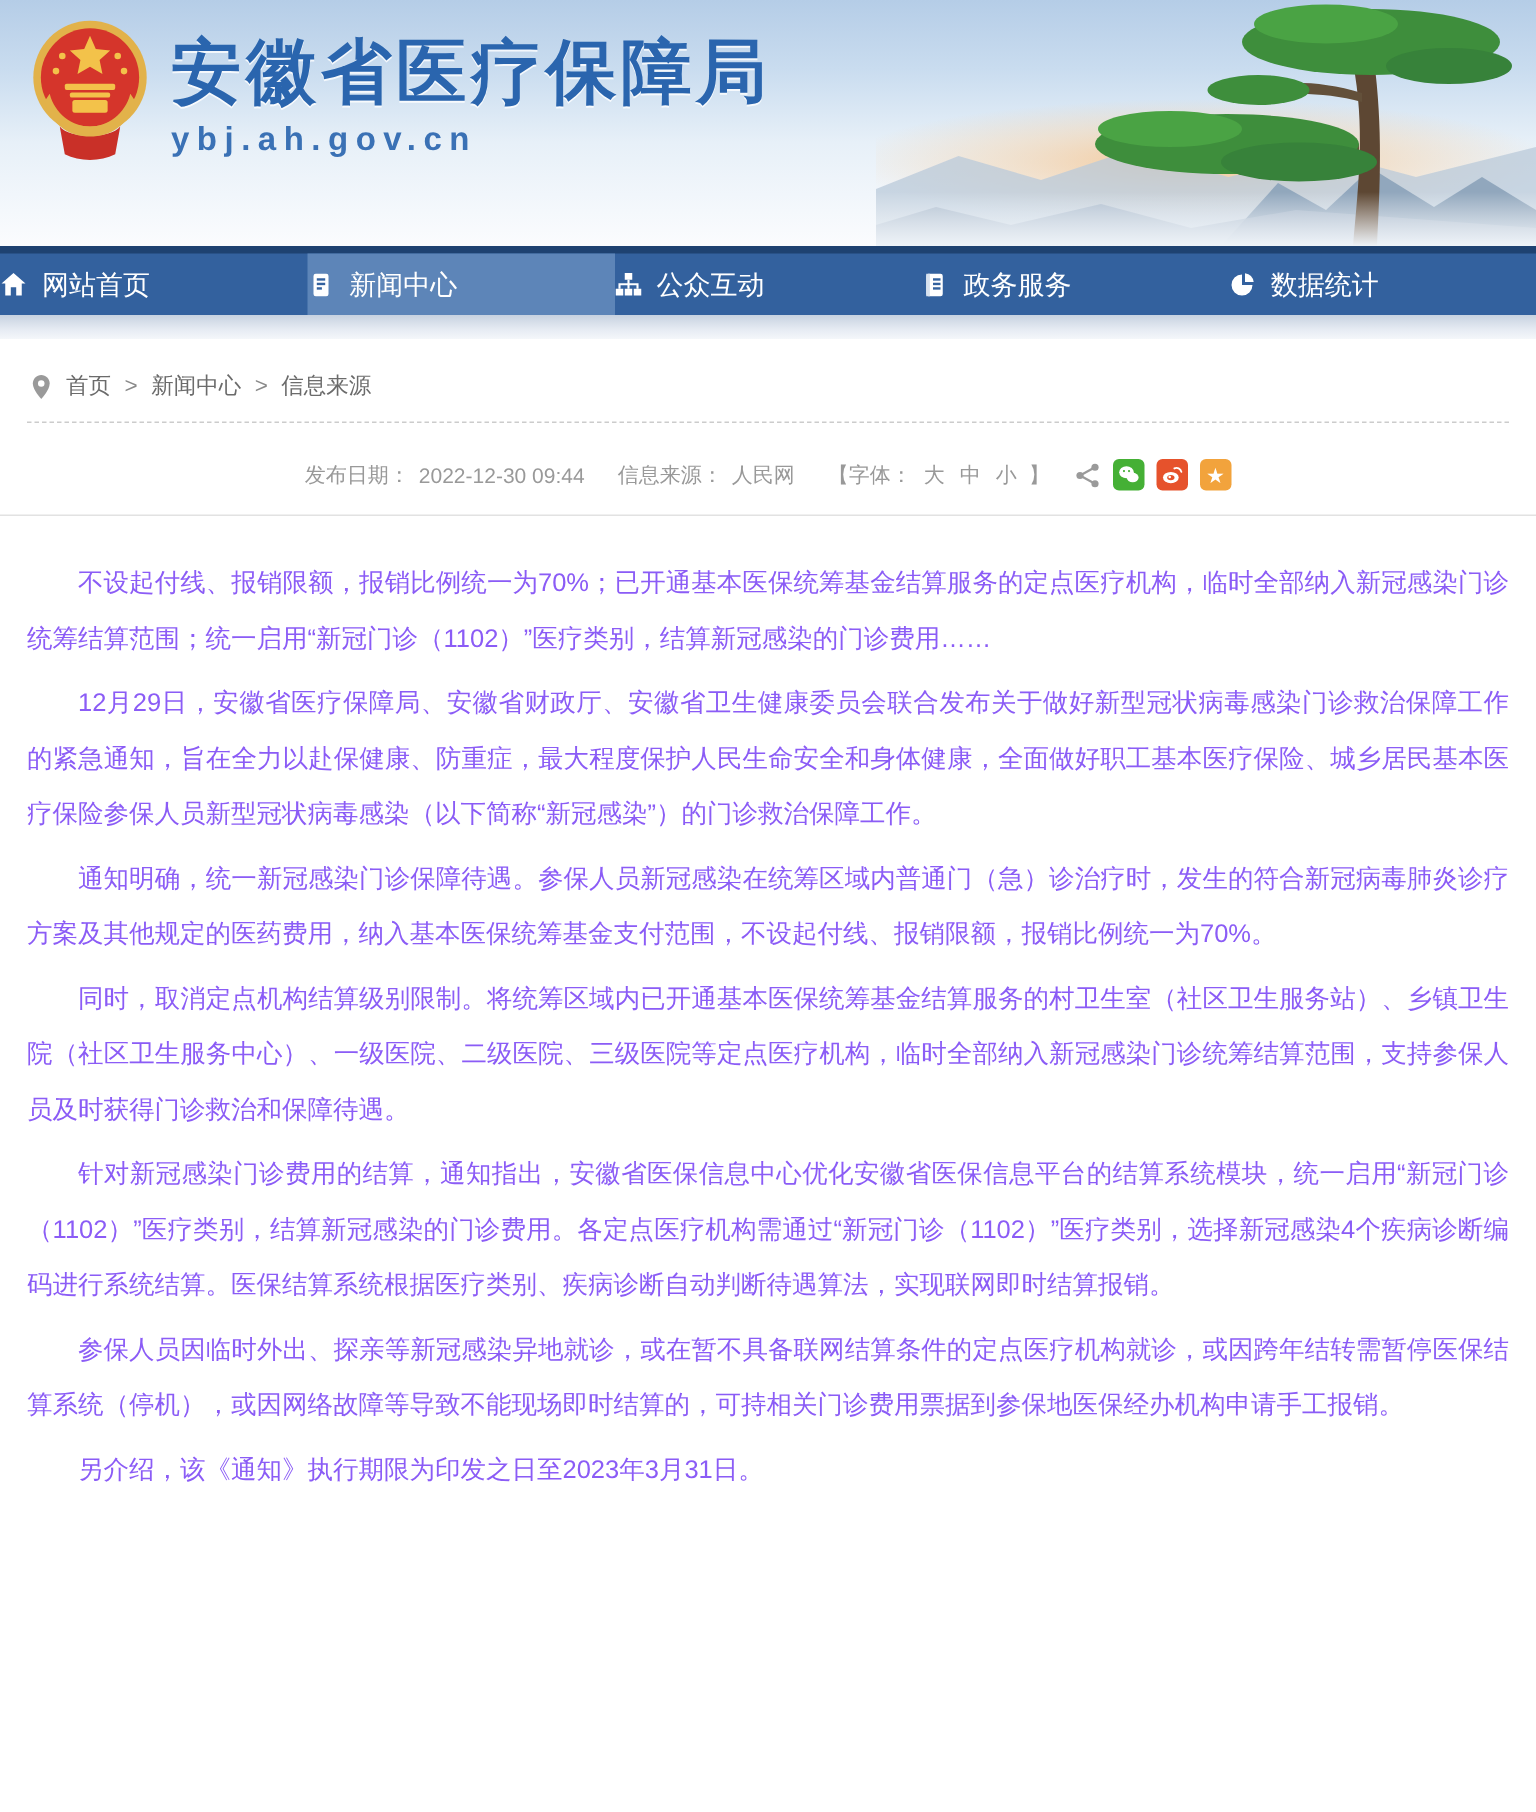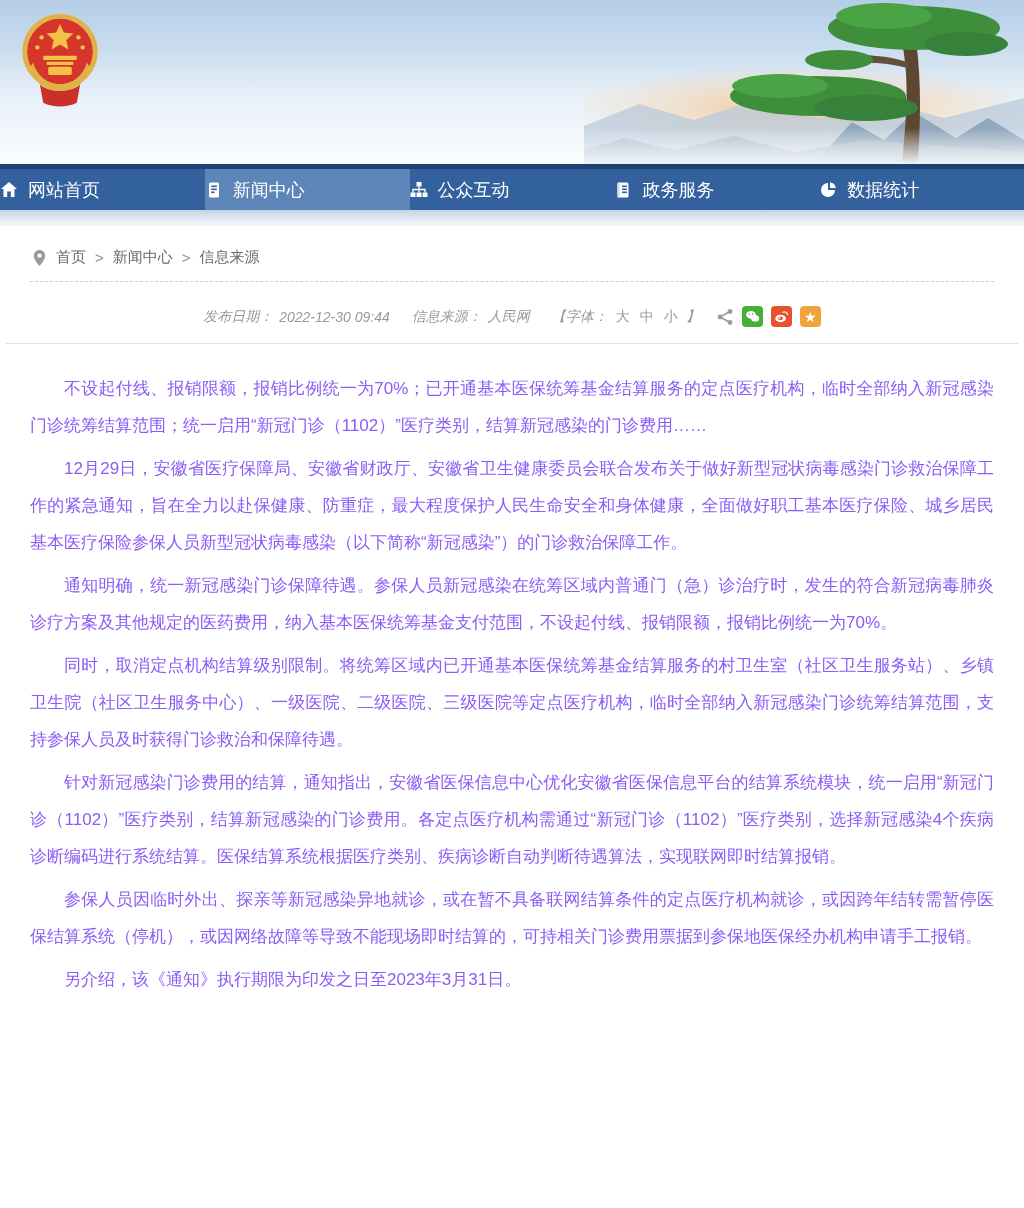--- a/index.html
+++ b/index.html
@@ -36,40 +36,40 @@
     flex:1 1 0; display:flex; align-items:center; gap:10px;
     color:#fff; font-size:18px; cursor:pointer; user-select:none;
   }
   .nav-item.active{ background:#5d85b8; }
   .nav-icon{ display:inline-flex; width:18px; height:18px; }
   .nav-icon svg{ width:18px; height:18px; }
 
   .header-strip{ height:16px; background:linear-gradient(180deg,#c7d2e0 0%,#e6ebf3 60%,#f4f7fa 100%); }
 
   
-  .main-content{ padding:0 30px; }
+  .main-content{ padding:0 18px; }
 
   .breadcrumb{
     margin-top:16px; display:flex; align-items:center; gap:9px;
     color:#6b6b6b; font-size:15px; padding:6px 0 14px 2px;
     border-bottom:1px dashed #ccc;
   }
   .breadcrumb a{ color:#6b6b6b; text-decoration:none; cursor:pointer; }
   .crumb-sep{ color:#8a8a8a; }
   .pin-icon{ width:15px; height:18px; }
 
   .article-title{
     margin:42px 0 0 0; text-align:center;
     font-size:27px; font-weight:bold; color:#333; letter-spacing:1px;
   }
   .article-meta{
     margin-top:24px; display:flex; justify-content:center; align-items:center;
     gap:6px; font-size:14px; color:#999;
   }
-  .meta-chunk{ white-space:nowrap;font-style:italic; }
+  .meta-chunk{ white-space:nowrap; }
   .meta-gap{ width:10px; }
   .font-size-option{ cursor:pointer; margin:0 2px; }
   .share-group{ display:flex; align-items:center; gap:8px; margin-left:10px; }
   .share-node{ width:18px; height:18px; cursor:pointer; }
   .share-badge{
     width:21px; height:21px; border-radius:4px; display:flex; align-items:center; justify-content:center;
     cursor:pointer;
   }
   .share-badge svg{ width:15px; height:15px; }
   .badge-wechat{ background:#45b035; }
@@ -126,20 +126,24 @@
         <circle cx="28" cy="30" r="2.6" fill="#f3c24a"></circle>
         <circle cx="72" cy="30" r="2.6" fill="#f3c24a"></circle>
         <circle cx="23" cy="42" r="2.6" fill="#f3c24a"></circle>
         <circle cx="77" cy="42" r="2.6" fill="#f3c24a"></circle>
         <rect x="30" y="52" width="40" height="5" rx="1.5" fill="#f3c24a"></rect>
         <rect x="34" y="59" width="32" height="4" rx="1.5" fill="#f3c24a"></rect>
         <rect x="36" y="65" width="28" height="10" rx="2" fill="#f3c24a"></rect>
         <path d="M26 86 C34 96 66 96 74 86 L70 108 C58 114 42 114 30 108 Z" fill="#c93028"></path>
         <path d="M18 60 C22 76 36 86 50 86 C64 86 78 76 82 60 L86 66 C80 86 66 94 50 94 C34 94 20 86 14 66 Z" fill="#e2b24a"></path>
       </svg>
+      <div class="brand-text">
+        <div class="site-title">安徽省医疗保障局</div>
+        <div class="site-url">ybj.ah.gov.cn</div>
+      </div>
     </div>
   </header>
 
   <nav class="main-nav">
     <div class="nav-item">
       <span class="nav-icon">
         <svg viewBox="0 0 18 18">
             <path d="M9 1 L17 8 L14.5 8 L14.5 16 L10.8 16 L10.8 10.5 L7.2 10.5 L7.2 16 L3.5 16 L3.5 8 L1 8 Z" fill="#fff"></path>
           </svg>
       </span>

